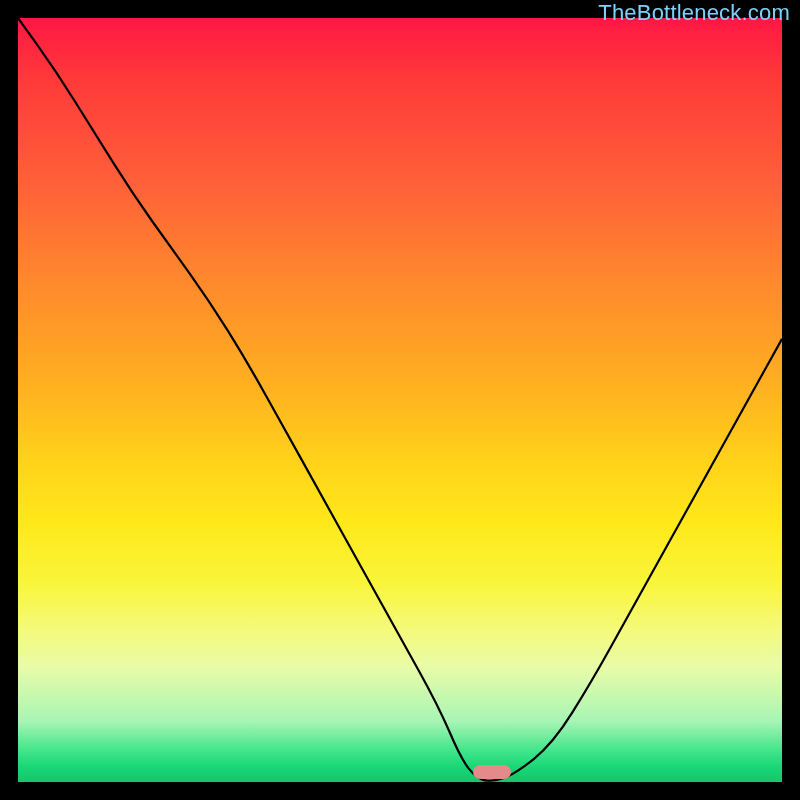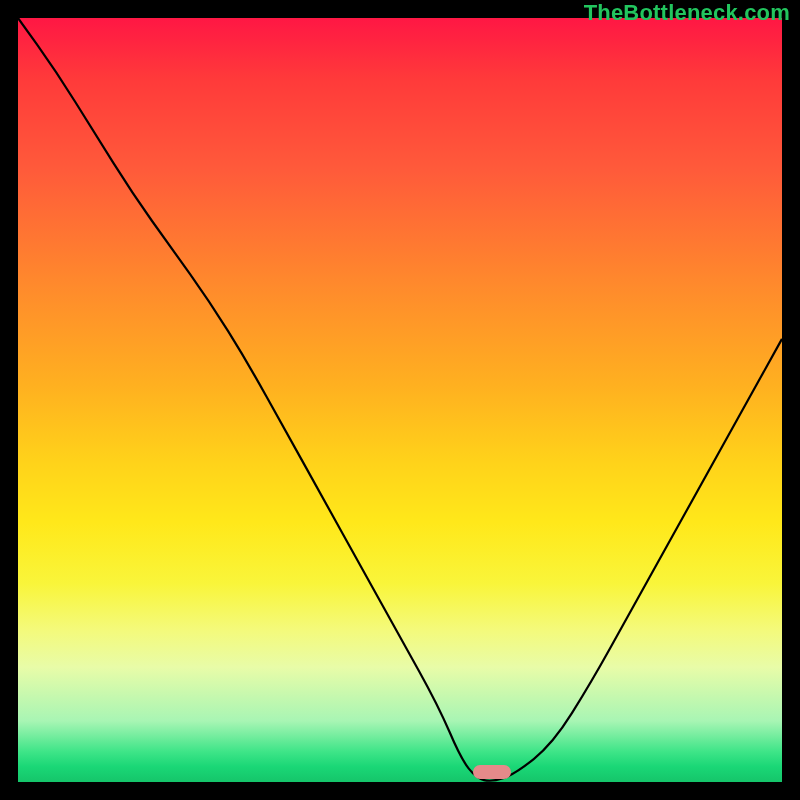--- a/index.html
+++ b/index.html
@@ -31,22 +31,22 @@
       #3fe588 96%,
       #1ad776 98%,
       #15c56a 100%
     );
   }
   .watermark {
     position: absolute;
     top: 0px;
     right: 10px;
     font-size: 22px;
-    font-weight: 700;
-    color: #22c55e;
+    font-weight: 400;
+    color: #7dd3fc;
     letter-spacing: 0.2px;
   }
   svg.curve {
     position: absolute;
     left: 0;
     top: 0;
     width: 764px;
     height: 764px;
   }
   .marker {

